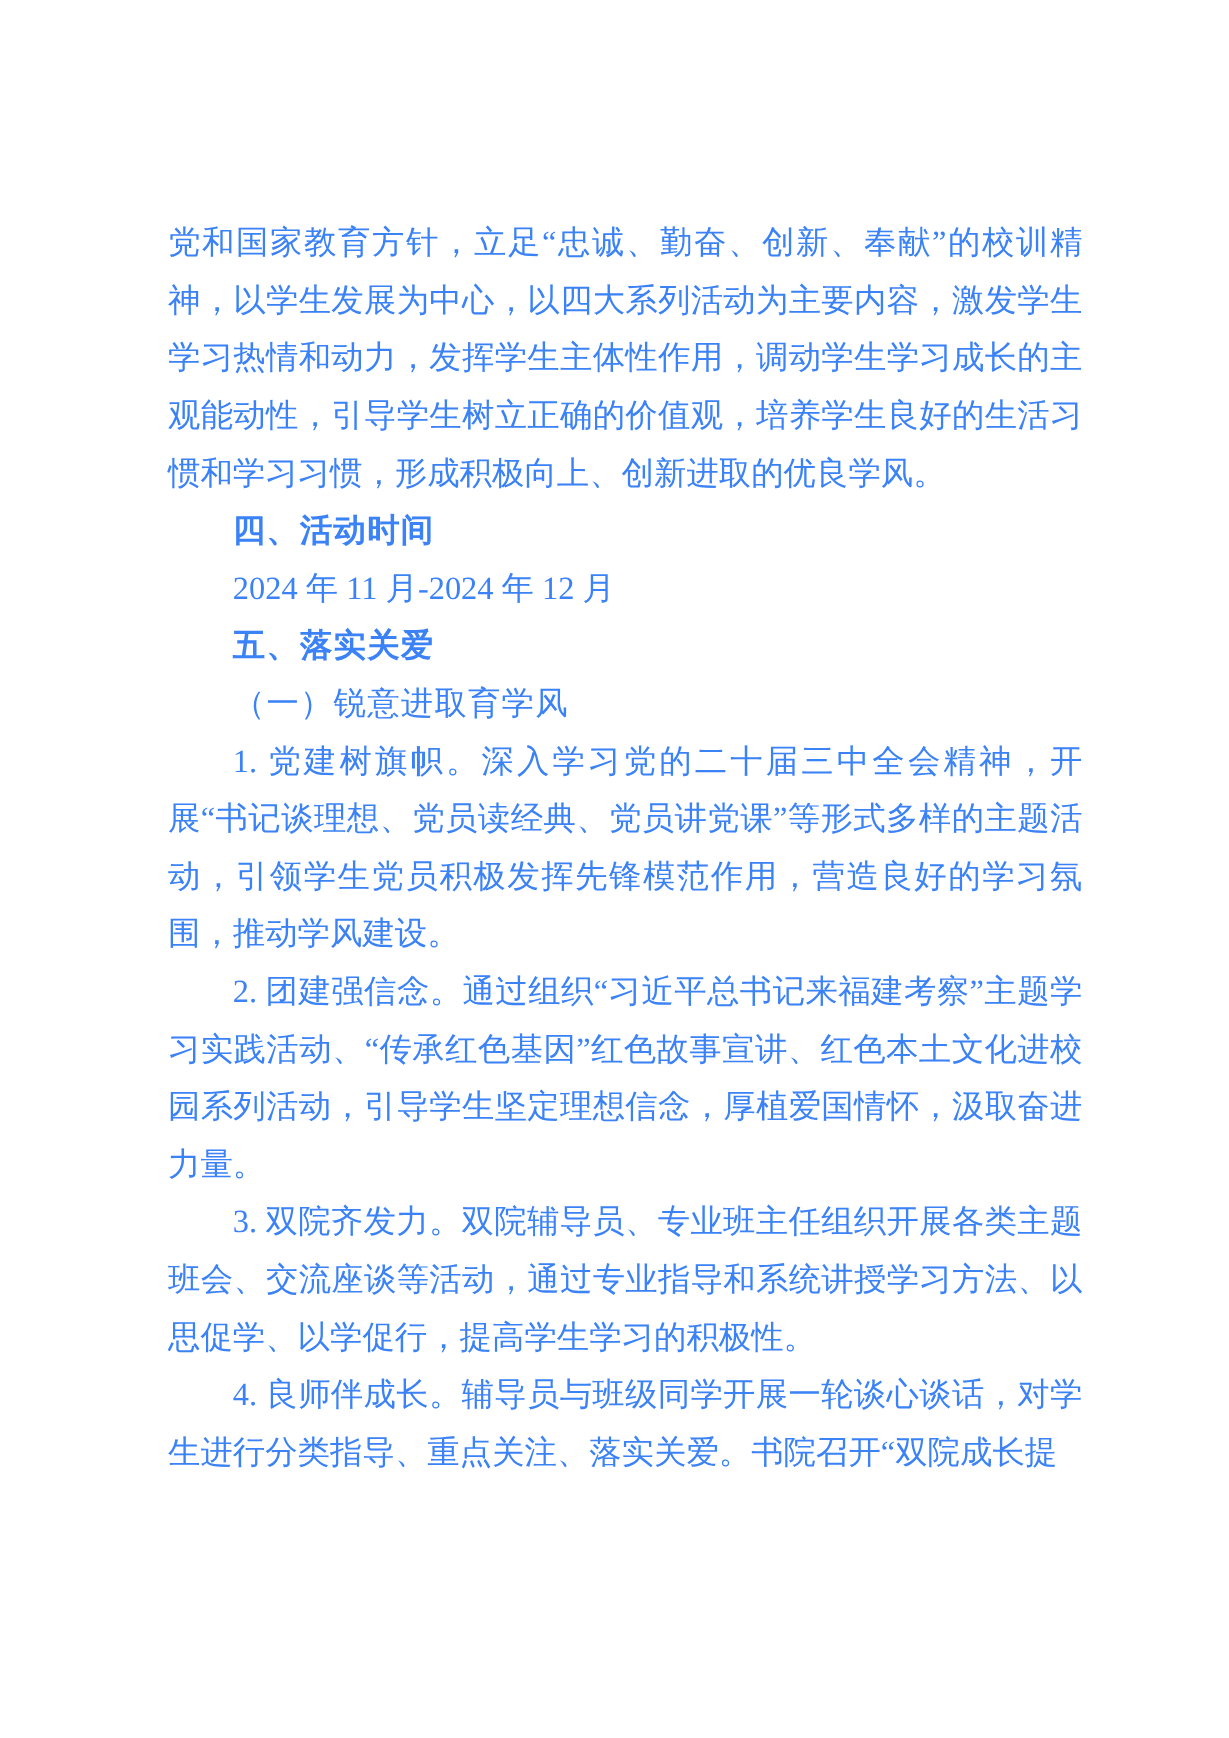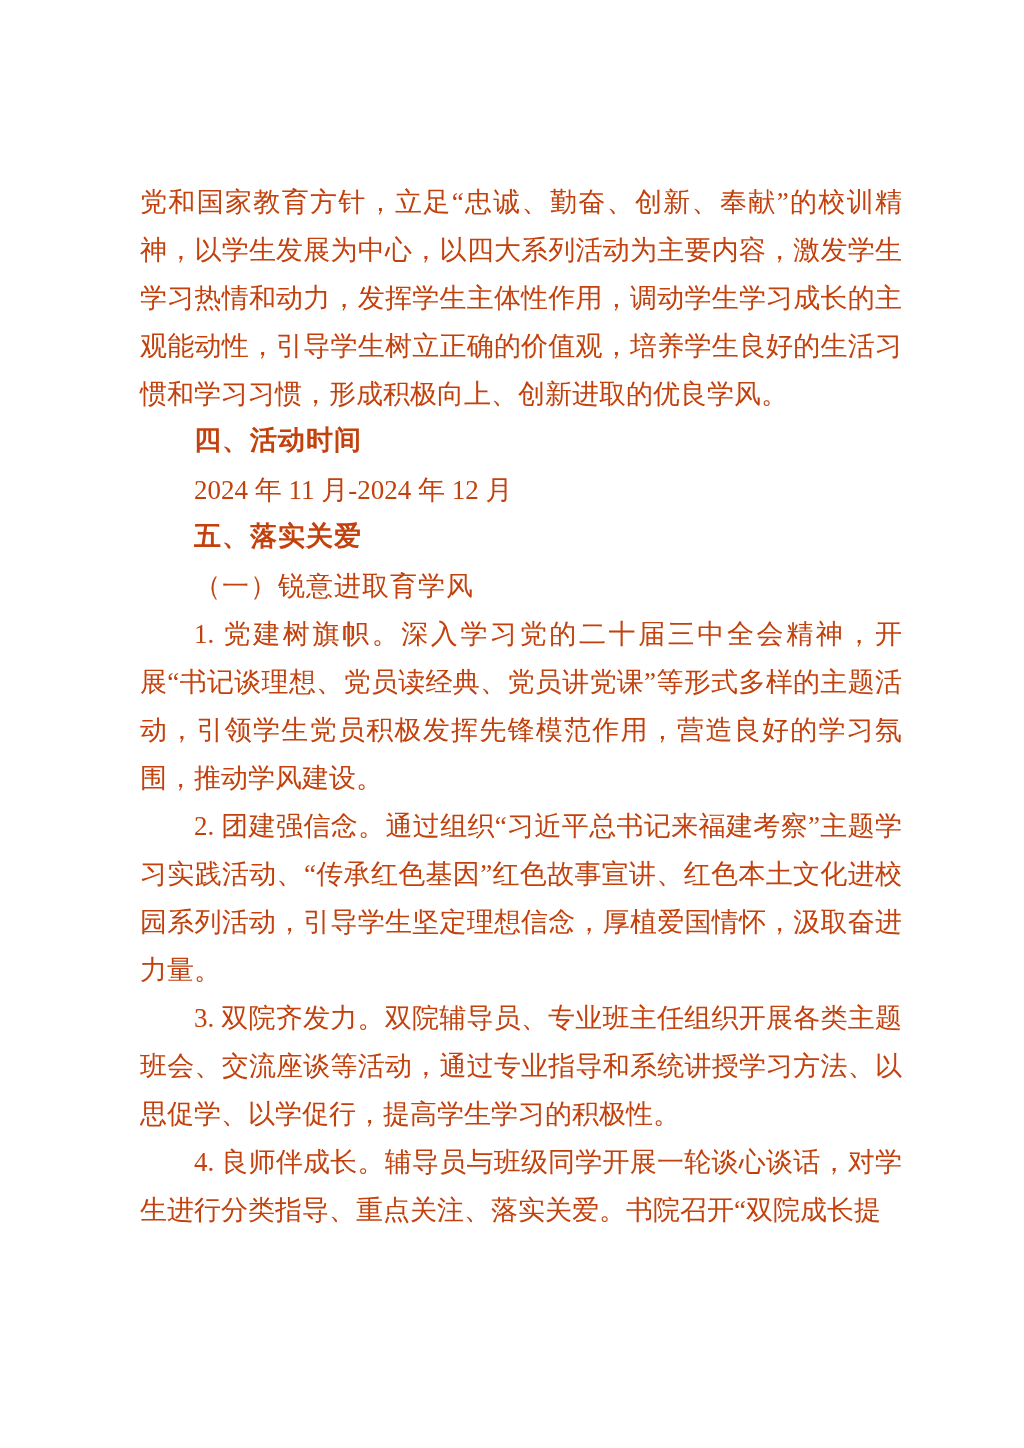--- a/index.html
+++ b/index.html
@@ -21,40 +21,40 @@
     overflow: hidden;
   }
   .page p {
     margin: 0;
     text-align: justify;
   }
   .indent {
     text-indent: 2em;
   }
   .heading {
-    font-family: Liberation Mono, monospace;
+    font-family: Liberation Serif, serif;
     font-weight: bold;
     text-indent: 2em;
     text-align: center;
     letter-spacing: 1px;
   }
   .sub-heading {
     text-indent: 2em;
     text-align: left;
     letter-spacing: 1px;
   }
   .date-line {
     text-indent: 2em;
     text-align: left;
   }
 </style>
 </head>
 <body>
 
-<div class="page" style="background: rgb(255, 255, 255); color: #c2410c;">
+<div class="page" style="background: rgb(255, 255, 255); color: #3b82f6;">
 
   <p class="no-indent">党和国家教育方针，立足“忠诚、勤奋、创新、奉献”的校训精神，以学生发展为中心，以四大系列活动为主要内容，激发学生学习热情和动力，发挥学生主体性作用，调动学生学习成长的主观能动性，引导学生树立正确的价值观，培养学生良好的生活习惯和学习习惯，形成积极向上、创新进取的优良学风。</p>
 
   <p class="heading">四、活动时间</p>
 
   <p class="date-line">2024 年 11 月-2024 年 12 月</p>
 
   <p class="heading">五、落实关爱</p>
 
   <p class="sub-heading">（一）锐意进取育学风</p>

